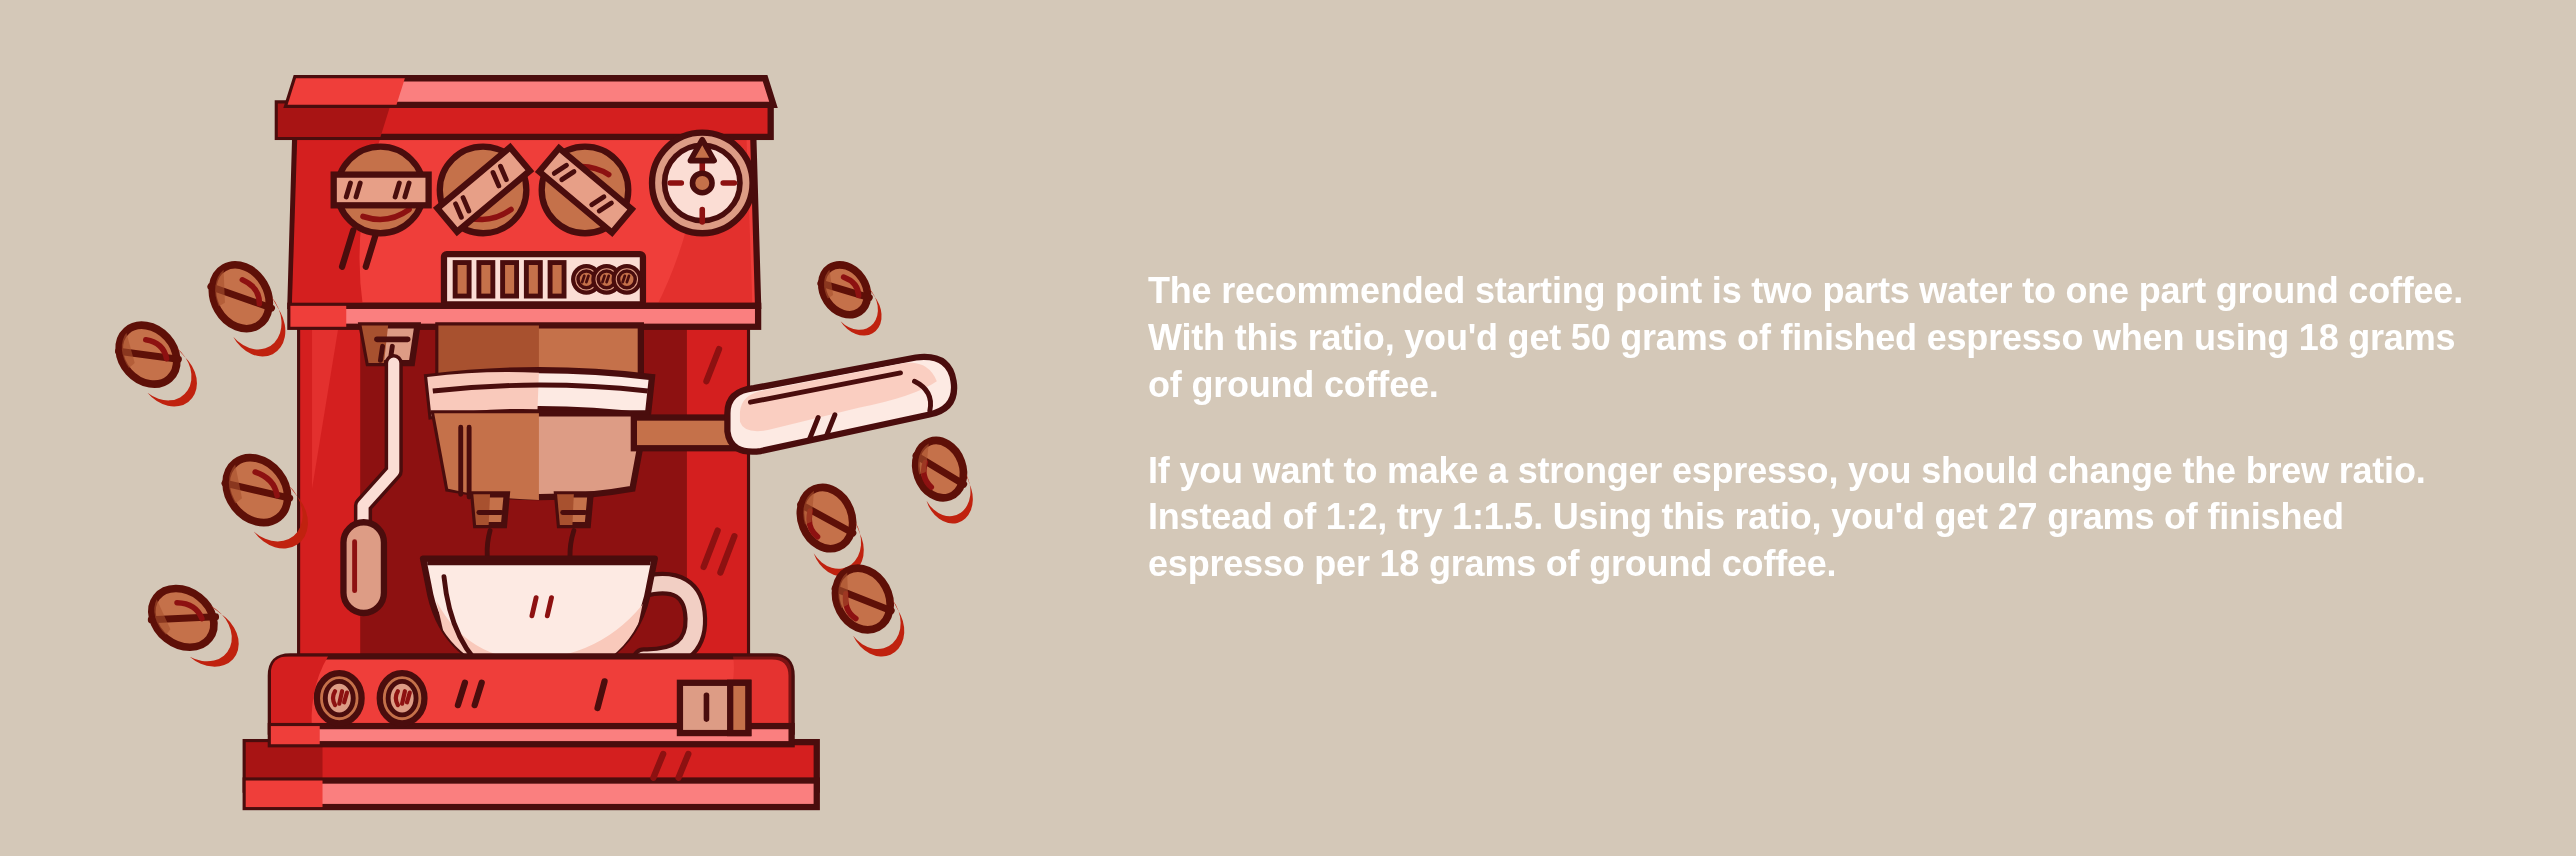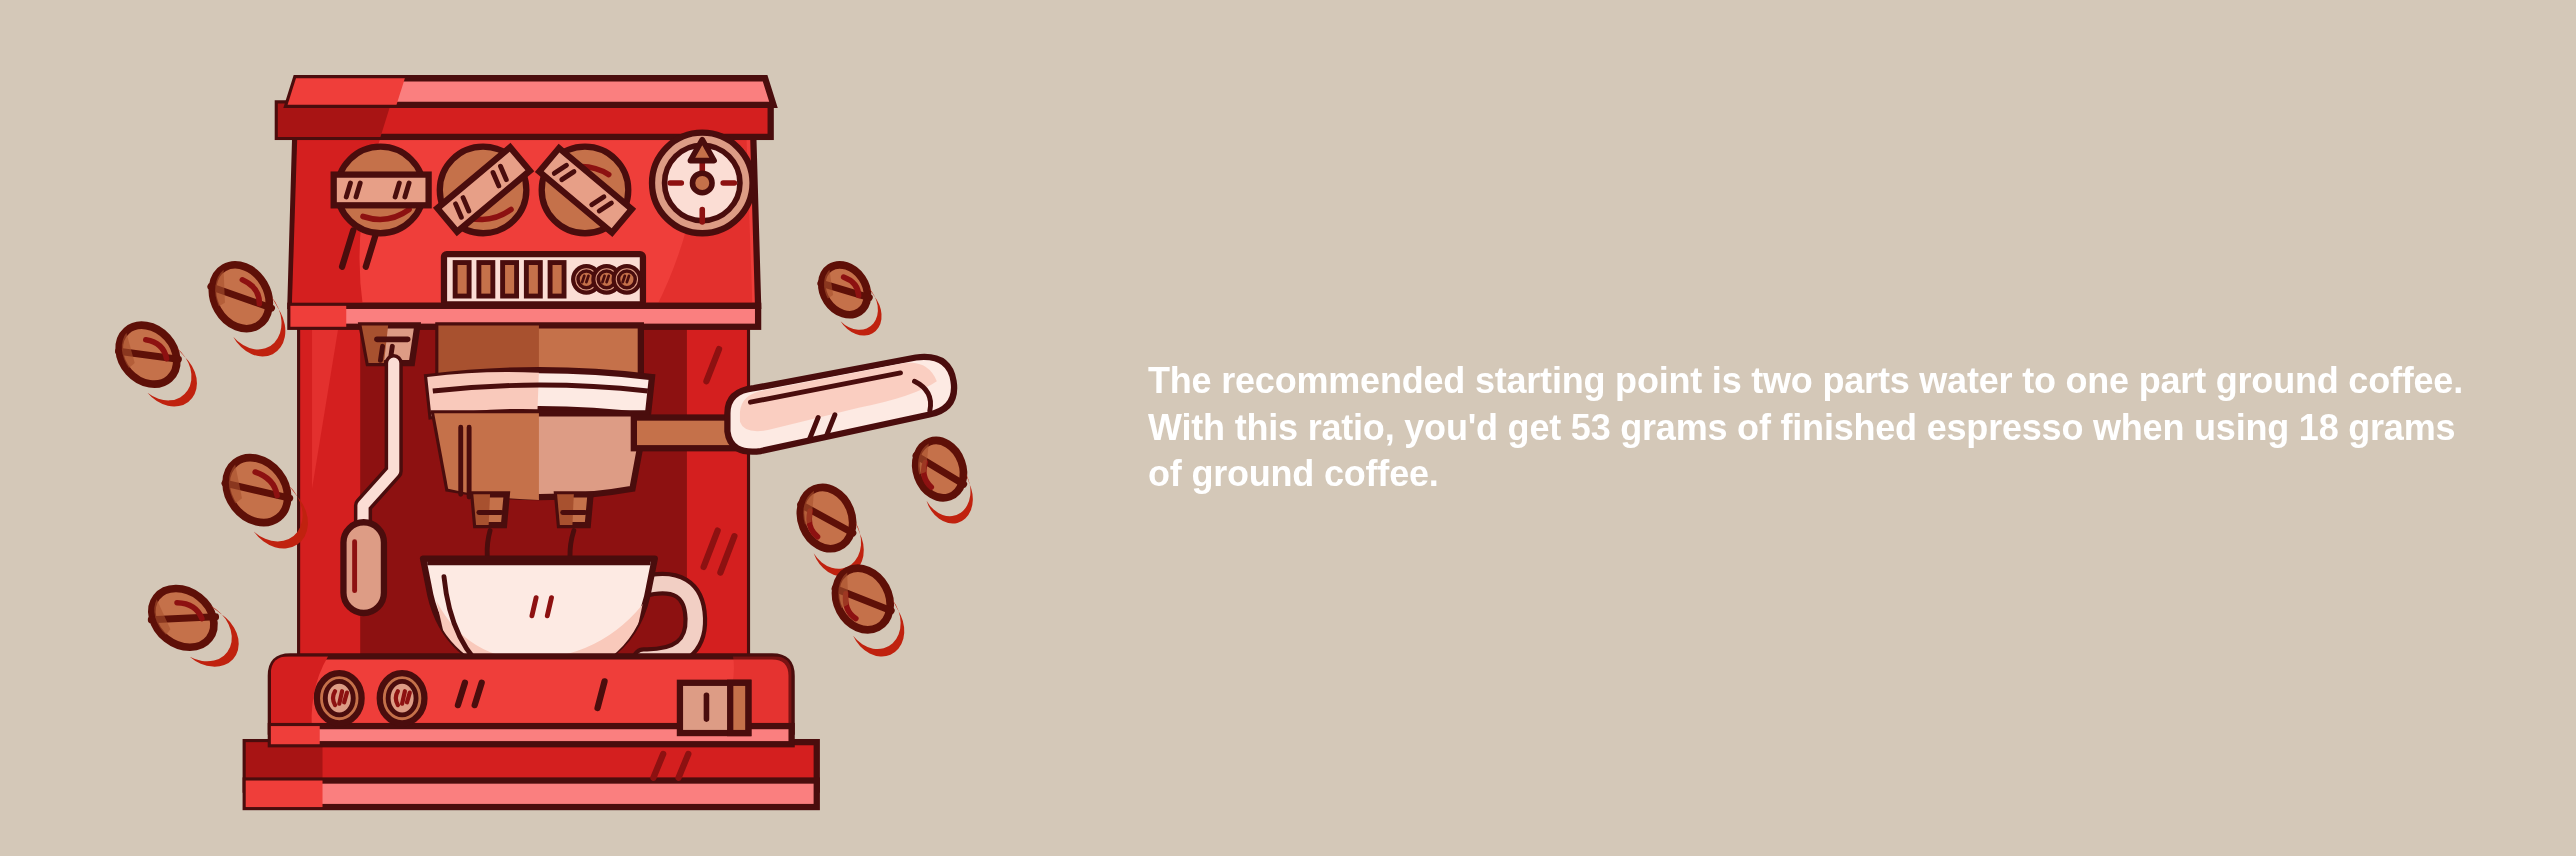--- a/index.html
+++ b/index.html
@@ -359,17 +359,18 @@
           <path d="M-28 -32 L28 34" stroke="#5e1008" stroke-width="10" stroke-linecap="round" fill="none"></path>
           <path d="M-18 -18 q-14 20 -4 38" stroke="#8d1111" stroke-width="8" fill="none" stroke-linecap="round"></path>
           <path d="M-33 -3 A37 46 0 0 1 -2 -44 L-22 -3 Z" fill="#a8512f" opacity="0.6"></path>
         </g>
       </g>
 
     </svg>
   </div>
 
   <div id="text-pane">
-    <p class="paragraph">The recommended starting point is two parts water to one part ground coffee. With this ratio, you'd get 53 grams of finished espresso when using 18 grams of ground coffee.</p>
+    <p class="paragraph">The recommended starting point is two parts water to one part ground coffee. With this ratio, you'd get 50 grams of finished espresso when using 18 grams of ground coffee.</p>
+    <p class="paragraph">If you want to make a stronger espresso, you should change the brew ratio. Instead of 1:2, try 1:1.5. Using this ratio, you'd get 27 grams of finished espresso per 18 grams of ground coffee.</p>
   </div>
 
 </div>
 
 
 </body></html>

